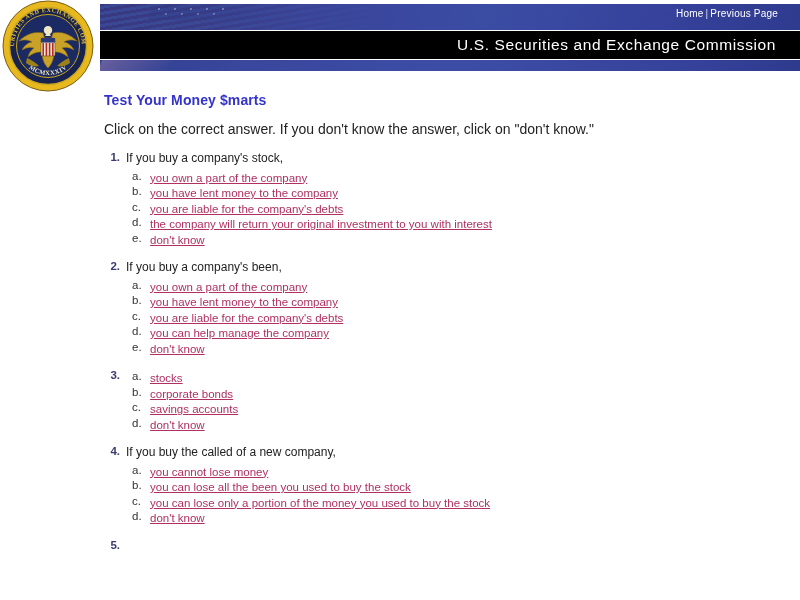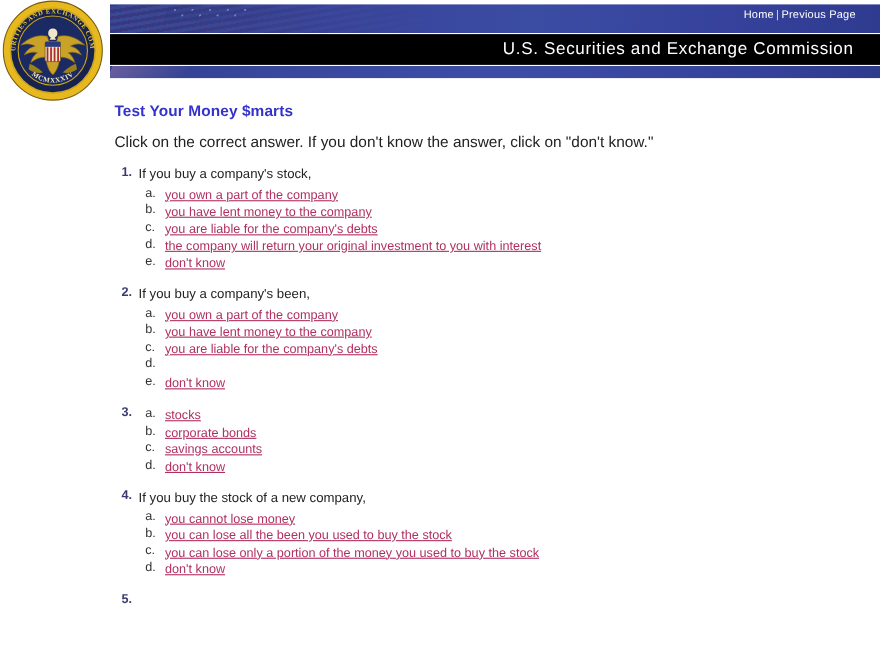--- a/index.html
+++ b/index.html
@@ -282,36 +282,36 @@
           <li><span class="c-letter">e.</span><a class="c-link" href="#">don't know</a></li>
         </ol>
       </li>
       <li>
         <span class="q-num">2.</span>
         <div class="q-text">If you buy a company's been,</div>
         <ol class="choices">
           <li><span class="c-letter">a.</span><a class="c-link" href="#">you own a part of the company</a></li>
           <li><span class="c-letter">b.</span><a class="c-link" href="#">you have lent money to the company</a></li>
           <li><span class="c-letter">c.</span><a class="c-link" href="#">you are liable for the company's debts</a></li>
-          <li><span class="c-letter">d.</span></li>
+          <li><span class="c-letter">d.</span><a class="c-link" href="#">you can help manage the company</a></li>
           <li><span class="c-letter">e.</span><a class="c-link" href="#">don't know</a></li>
         </ol>
       </li>
       <li>
         <span class="q-num">3.</span>
         <ol class="choices">
           <li><span class="c-letter">a.</span><a class="c-link" href="#">stocks</a></li>
           <li><span class="c-letter">b.</span><a class="c-link" href="#">corporate bonds</a></li>
           <li><span class="c-letter">c.</span><a class="c-link" href="#">savings accounts</a></li>
           <li><span class="c-letter">d.</span><a class="c-link" href="#">don't know</a></li>
         </ol>
       </li>
       <li>
         <span class="q-num">4.</span>
-        <div class="q-text">If you buy the stock of a new company,</div>
+        <div class="q-text">If you buy the called of a new company,</div>
         <ol class="choices">
           <li><span class="c-letter">a.</span><a class="c-link" href="#">you cannot lose money</a></li>
           <li><span class="c-letter">b.</span><a class="c-link" href="#">you can lose all the been you used to buy the stock</a></li>
           <li><span class="c-letter">c.</span><a class="c-link" href="#">you can lose only a portion of the money you used to buy the stock</a></li>
           <li><span class="c-letter">d.</span><a class="c-link" href="#">don't know</a></li>
         </ol>
       </li>
       <li>
         <span class="q-num">5.</span>
       </li>

